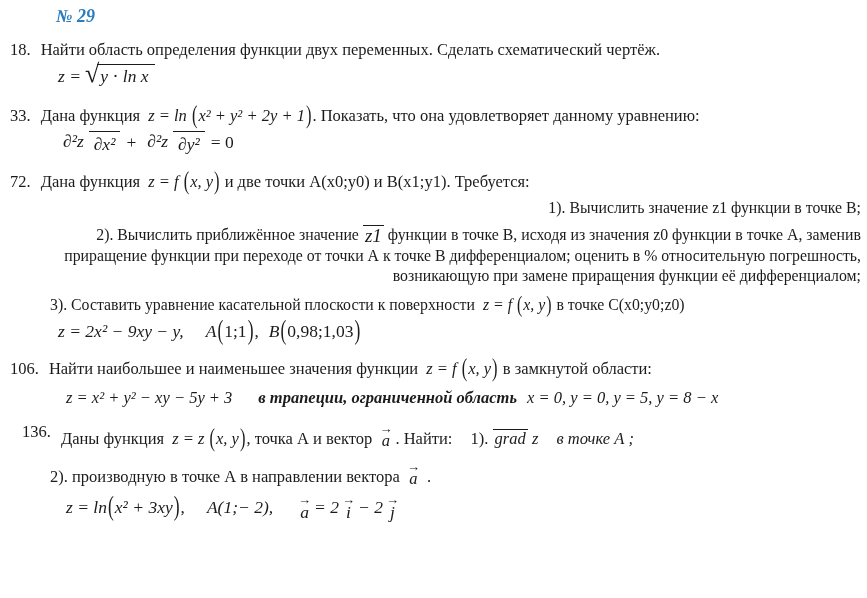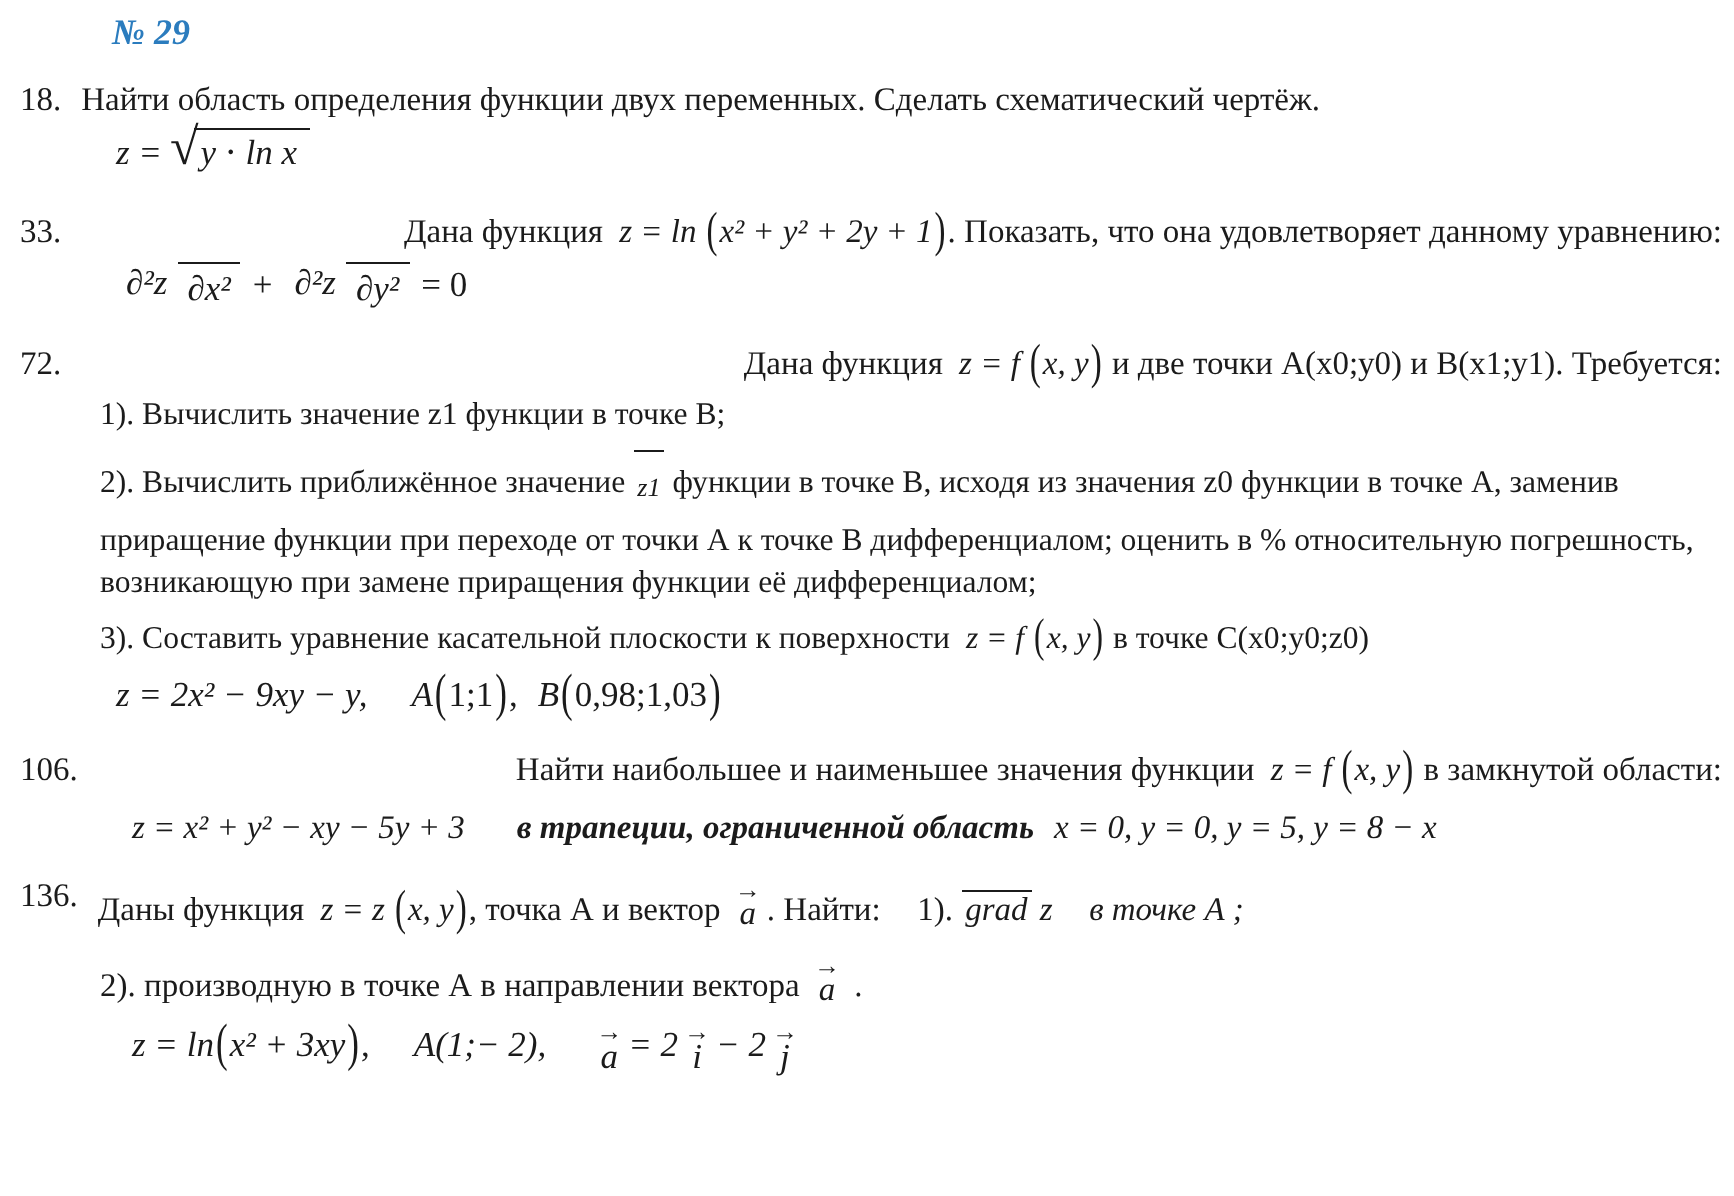--- a/index.html
+++ b/index.html
@@ -16,22 +16,22 @@
     font-family:Liberation Serif, serif;
     font-weight:700; font-style:italic;
     font-size:18px; color:#2b7cbe;
   }
   .title { font-size:19px; font-weight:700; margin:8px 0 0 0; }
 
   .item { display:flex; align-items:flex-start; }
   .inum { flex:0 0 auto; margin-right:10px; white-space:nowrap; }
   .itext { flex:1 1 auto; }
 
-  .mt14 { margin-top:14px; } .mt16 { margin-top:16px;text-align:right; } .mt12 { margin-top:12px; }
-  .mt10 { margin-top:10px; } .mt8 { margin-top:8px; } .mt6 { margin-top:6px; } .mt4 { margin-top:4px; }
+  .mt14 { margin-top:14px;margin-left:12px; } .mt16 { margin-top:16px; } .mt12 { margin-top:12px; }
+  .mt10 { margin-top:10px; } .mt8 { margin-top:8px; } .mt6 { margin-top:6px;text-align:right; } .mt4 { margin-top:4px; }
 
   .math { font-style:italic; }
   .mpad { margin:0 4px; }
   .formula { margin-left:48px; font-size:17.5px; }
   .frow { display:flex; align-items:center; }
 
   
   .bp { display:inline-block; transform:scaleY(1.5); transform-origin:center 55%;
         font-style:normal; padding:0 1px; }
 
@@ -40,22 +40,22 @@
   .sqrt-sign { font-size:26px; line-height:1; font-style:normal; transform:translateY(-3px); }
   .sqrt-body { border-top:1.4px solid #1b1b1b; padding:1px 6px 0 3px; margin-left:-2px;text-align:right; }
 
   
   .frac { display:inline-flex; align-items:center; font-style:italic; }
   .fnum { padding:0 5px 2px; }
   .fden { border-top:1.4px solid #1b1b1b; padding:2px 5px 0; }
   .op { margin:0 6px; }
 
   
-  .olz { display:inline-block; font-size:13px; border-top:1.6px solid #1b1b1b;
-         padding:11px 2px; line-height:1.05; margin:0 4px; vertical-align:-2px; }
+  .olz { display:inline-block; font-size:19px; border-top:1.6px solid #1b1b1b;
+         padding:0 2px; line-height:1.05; margin:0 4px; vertical-align:-2px; }
 
   
   .olg { display:inline-block; border-top:1.3px solid #1b1b1b; padding:0 2px; line-height:1.1; }
 
   
   .vec { display:inline-flex; flex-direction:column; align-items:center;
          vertical-align:bottom; line-height:1; margin:0 3px; }
   .vec-arrow { font-size:13px; height:11px; font-style:normal; }
   .vec-letter { font-style:italic; }
 

